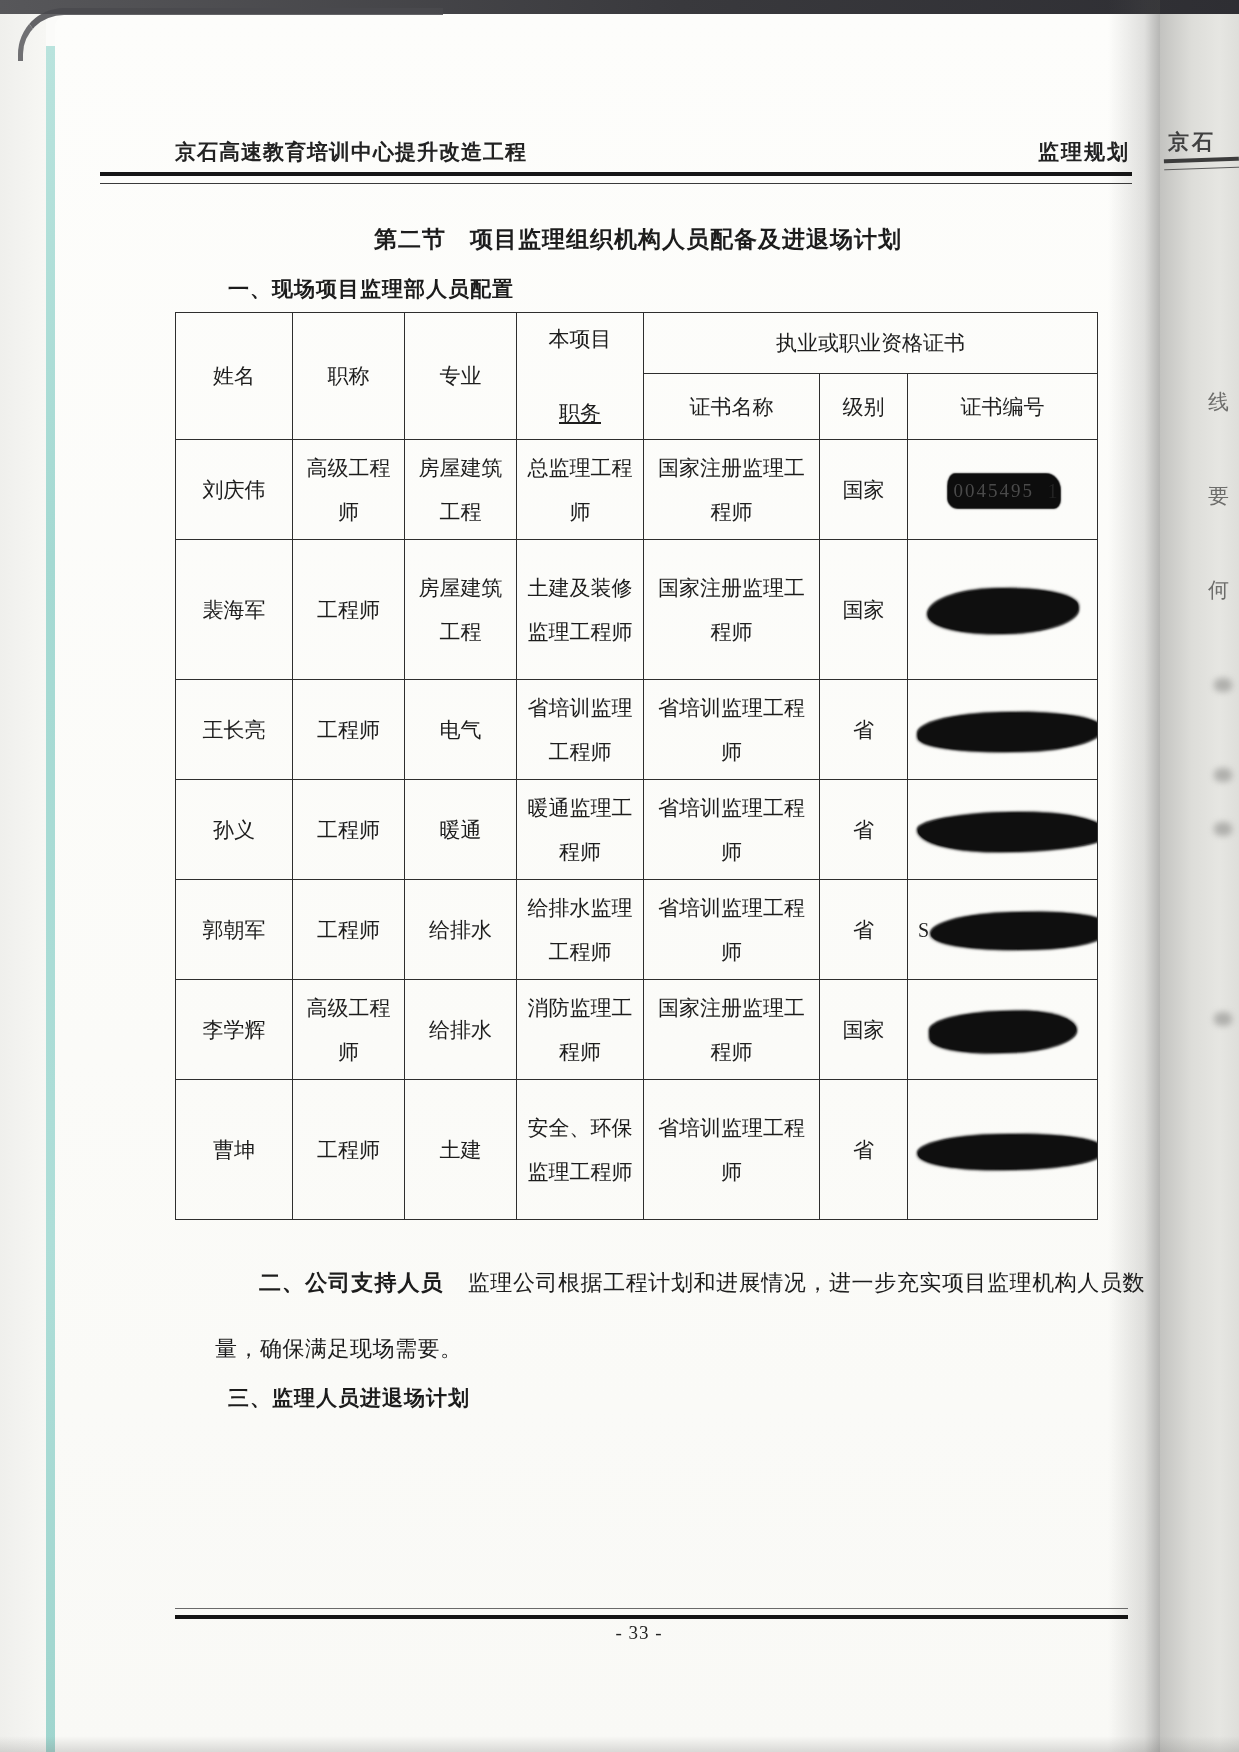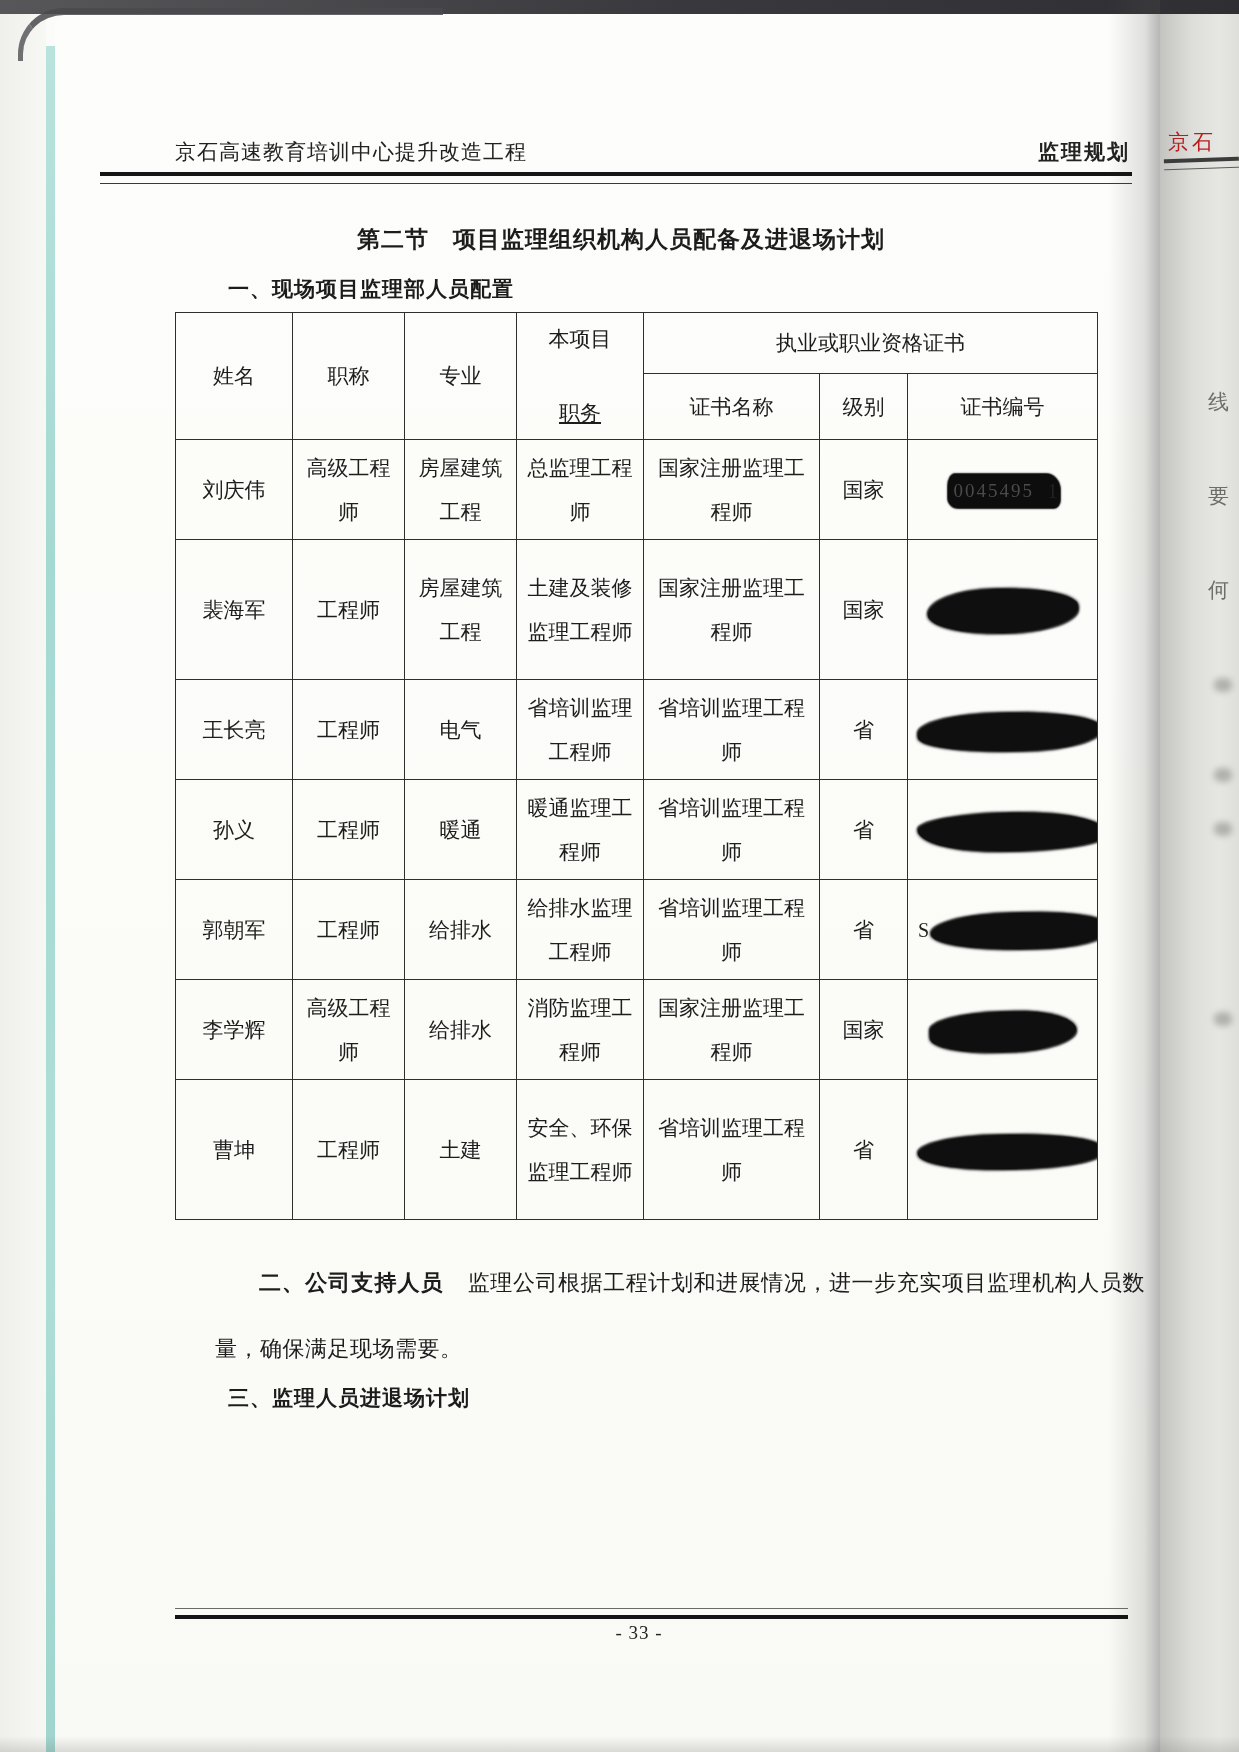--- a/index.html
+++ b/index.html
@@ -23,35 +23,35 @@
   .teal-strip{position:absolute;left:46px;top:46px;width:9px;height:1706px;
     background:linear-gradient(180deg,#b9e3dd,#a4d9d2 30%,#aeded8 70%,#9fd5ce);z-index:5;}
   .page{position:absolute;left:55px;top:12px;width:1095px;height:1740px;
     background:linear-gradient(180deg,#fdfdfb 0%,#fbfbf8 60%,#f9f9f6 100%);
     border-top-left-radius:26px 14px;z-index:3;}
   .page-fold-shadow{position:absolute;left:1108px;top:0;width:52px;height:1752px;
     background:linear-gradient(90deg,rgba(0,0,0,0) 0%,rgba(90,90,88,.18) 70%,rgba(70,70,68,.38) 100%);z-index:7;}
   .behind-page{position:absolute;left:1160px;top:0;width:79px;height:1752px;
     background:linear-gradient(90deg,#c3c3c0,#dddDd9 40%,#e6e6e2 75%,#dededa);z-index:2;}
   .behind-head-frag{position:absolute;left:1168px;top:128px;width:64px;
-    font-size:21px;font-weight:400;color:#b91c1c;letter-spacing:3px;filter:blur(.4px);z-index:8;}
+    font-size:21px;font-weight:700;color:#404040;letter-spacing:3px;filter:blur(.4px);z-index:8;}
   .behind-head-rule{position:absolute;left:1164px;top:158px;width:75px;height:6px;
     border-top:4px solid #3c3c3c;border-bottom:1px solid #5a5a5a;transform:rotate(-2deg);z-index:8;filter:blur(.3px);}
   .margin-char{position:absolute;left:1208px;width:28px;font-size:21px;color:#6d6d6b;
     filter:blur(.6px);z-index:8;}
   .margin-blob{position:absolute;left:1214px;width:18px;height:14px;background:#9a9a97;
     border-radius:40%;filter:blur(3px);z-index:8;opacity:.7;}
   
-  .doc-header-left{position:absolute;left:175px;top:138px;font-size:21px;font-weight:400;
+  .doc-header-left{position:absolute;left:175px;top:138px;font-size:21px;font-weight:700;
     letter-spacing:1px;color:#222;z-index:9;text-align:center;}
   .doc-header-right{position:absolute;left:1018px;top:138px;width:112px;text-align:right;
     font-size:21px;font-weight:700;letter-spacing:2px;color:#222;z-index:9;}
   .header-rule{position:absolute;left:100px;top:172px;width:1032px;height:7px;z-index:9;
     border-top:4.5px solid #161616;border-bottom:1.5px solid #3a3a3a;}
-  .doc-title{position:absolute;left:157px;top:224px;width:928px;text-align:center;
+  .doc-title{position:absolute;left:174px;top:224px;width:928px;text-align:center;
     font-size:23px;font-weight:700;letter-spacing:1px;z-index:9;}
   .section-head1{position:absolute;left:228px;top:275px;font-size:21px;font-weight:700;
     letter-spacing:1px;z-index:9;}
   
   .staff-table{position:absolute;left:175px;top:312px;z-index:9;border-collapse:collapse;
     table-layout:fixed;width:922px;font-size:21px;color:#1d1d1d;}
   .staff-table td,.staff-table th{border:1.6px solid #2e2e2e;text-align:center;
     vertical-align:middle;font-weight:400;padding:4px 10px;line-height:44px;
     overflow:hidden;margin-left:19px;}
   .c-name{width:117px}.c-title{width:112px}.c-major{width:112px}.c-role{width:127px}

